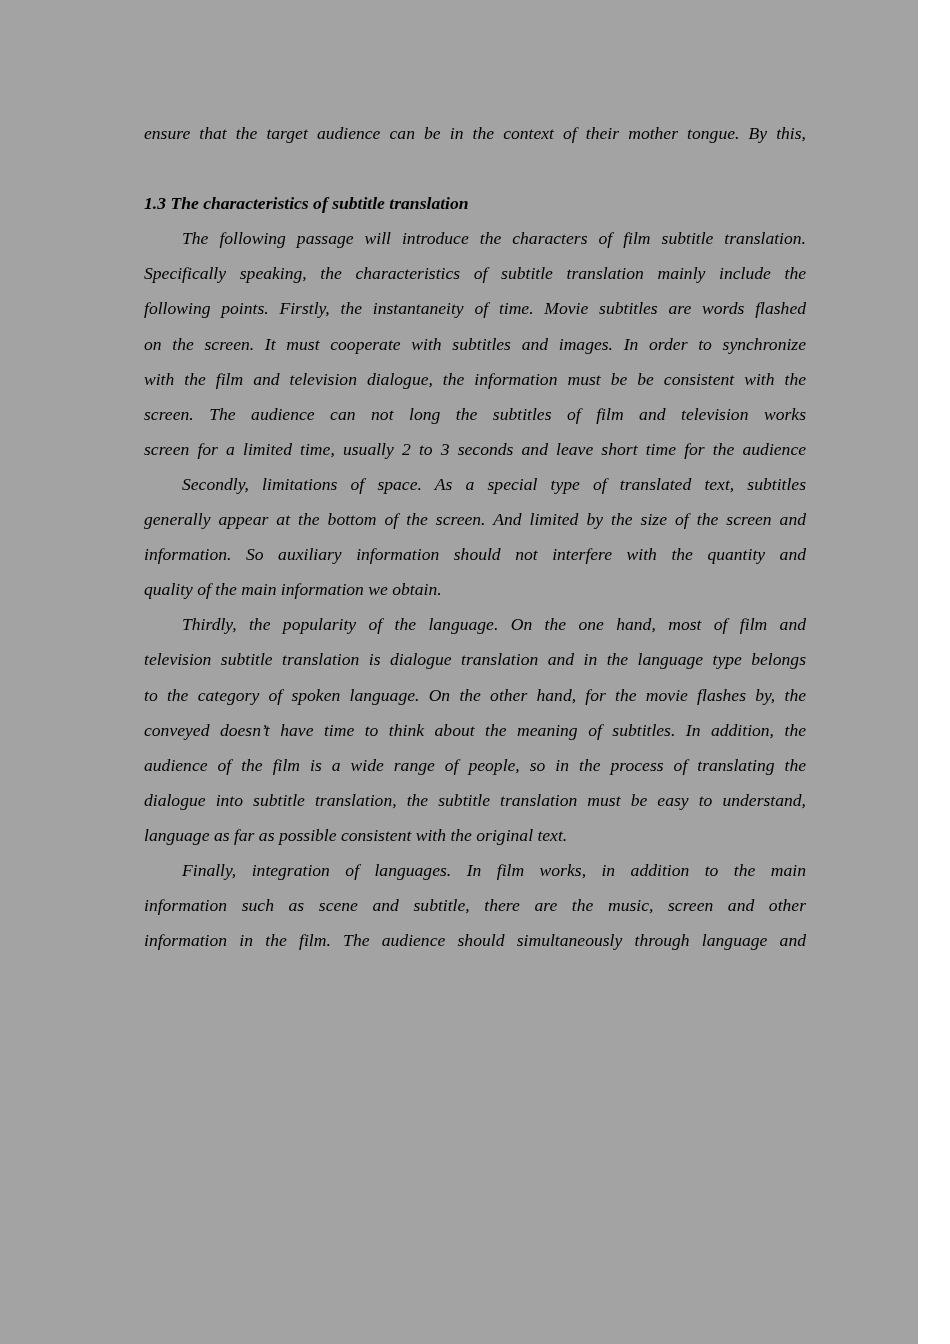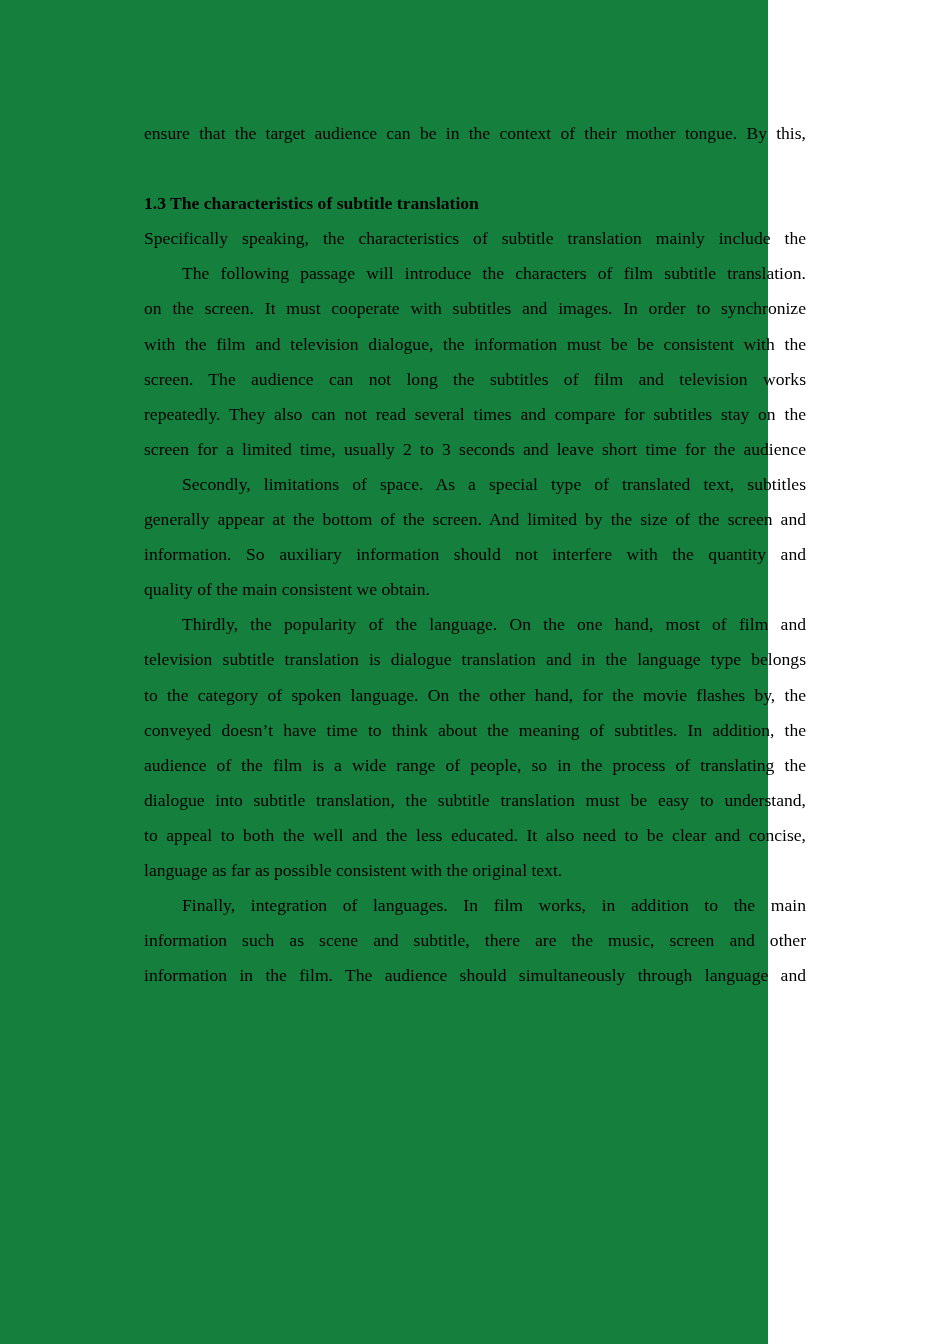--- a/index.html
+++ b/index.html
@@ -1,19 +1,19 @@
 <!DOCTYPE html>
 <html><head>
 <meta charset="utf-8">
 <style>
   html, body { margin: 0; padding: 0; background: #ffffff; }
   body { width: 950px; height: 1344px; position: relative; overflow: hidden; }
   .page {
-    position: absolute; left: 0; top: 0; width: 768px; height: 1344px; background: #15803d;
-    font-family: "Liberation Serif", "DejaVu Serif", serif; color: #000000;
+    position: absolute; left: 0; top: 0; width: 918px; height: 1344px; background: #a3a3a3;
+    font-family: "Liberation Serif", "DejaVu Serif", serif; color: #000000; font-style: italic;
   }
   .content { position: absolute; left: 144px; top: 119px; width: 662px; }
   .line {
     display: block; height: 35.1px; line-height: 28px; font-size: 17.6px;
     white-space: nowrap; text-align: justify; text-align-last: justify;
     overflow: visible;
   }
   .line.last { text-align-last: left; }
   .line.indent { padding-left: 38px; }
   .blank { height: 35.1px; }
@@ -27,44 +27,43 @@
 
     <div>
       <span class="line">ensure that the target audience can be in the context of their mother tongue. By this,</span>
     </div>
 
     <div class="blank"></div>
 
     <span class="line heading">1.3 The characteristics of subtitle translation</span>
 
     <div>
+      <span class="line indent">The following passage will introduce the characters of film subtitle translation.</span>
       <span class="line">Specifically speaking, the characteristics of subtitle translation mainly include the</span>
-      <span class="line indent">The following passage will introduce the characters of film subtitle translation.</span>
+      <span class="line">following points. Firstly, the instantaneity of time. Movie subtitles are words flashed</span>
       <span class="line">on the screen. It must cooperate with subtitles and images. In order to synchronize</span>
       <span class="line">with the film and television dialogue, the information must be be consistent with the</span>
       <span class="line">screen. The audience can not long the subtitles of film and television works</span>
-      <span class="line">repeatedly.  They also can not read several times and compare for subtitles stay on the</span>
       <span class="line">screen for a limited time, usually 2 to 3 seconds and leave short time for the audience</span>
     </div>
 
     <div>
       <span class="line indent">Secondly, limitations of space. As a special type of translated text, subtitles</span>
       <span class="line">generally appear at the bottom of the screen. And limited by the size of the screen and</span>
       <span class="line">information. So auxiliary information should not interfere with the quantity and</span>
-      <span class="line last">quality of the main consistent we obtain.</span>
+      <span class="line last">quality of the main information we obtain.</span>
     </div>
 
     <div>
       <span class="line indent">Thirdly, the popularity of the language. On the one hand, most of film and</span>
       <span class="line">television subtitle translation is dialogue translation and in the language type belongs</span>
       <span class="line">to the category of spoken language. On the other hand, for the movie flashes by, the</span>
       <span class="line">conveyed doesn’t have time to think about the meaning of subtitles. In addition, the</span>
       <span class="line">audience of the film is a wide range of people, so in the process of translating the</span>
       <span class="line">dialogue into subtitle translation, the subtitle translation must be easy to understand,</span>
-      <span class="line">to appeal to both the well and the less educated. It also need to be clear and concise,</span>
       <span class="line last">language as far as possible consistent with the original text.</span>
     </div>
 
     <div>
       <span class="line indent">Finally, integration of languages. In film works, in addition to the main</span>
       <span class="line">information such as scene and subtitle, there are the music, screen and other</span>
       <span class="line">information in the film. The audience should simultaneously through language and</span>
     </div>
 
   </div>

